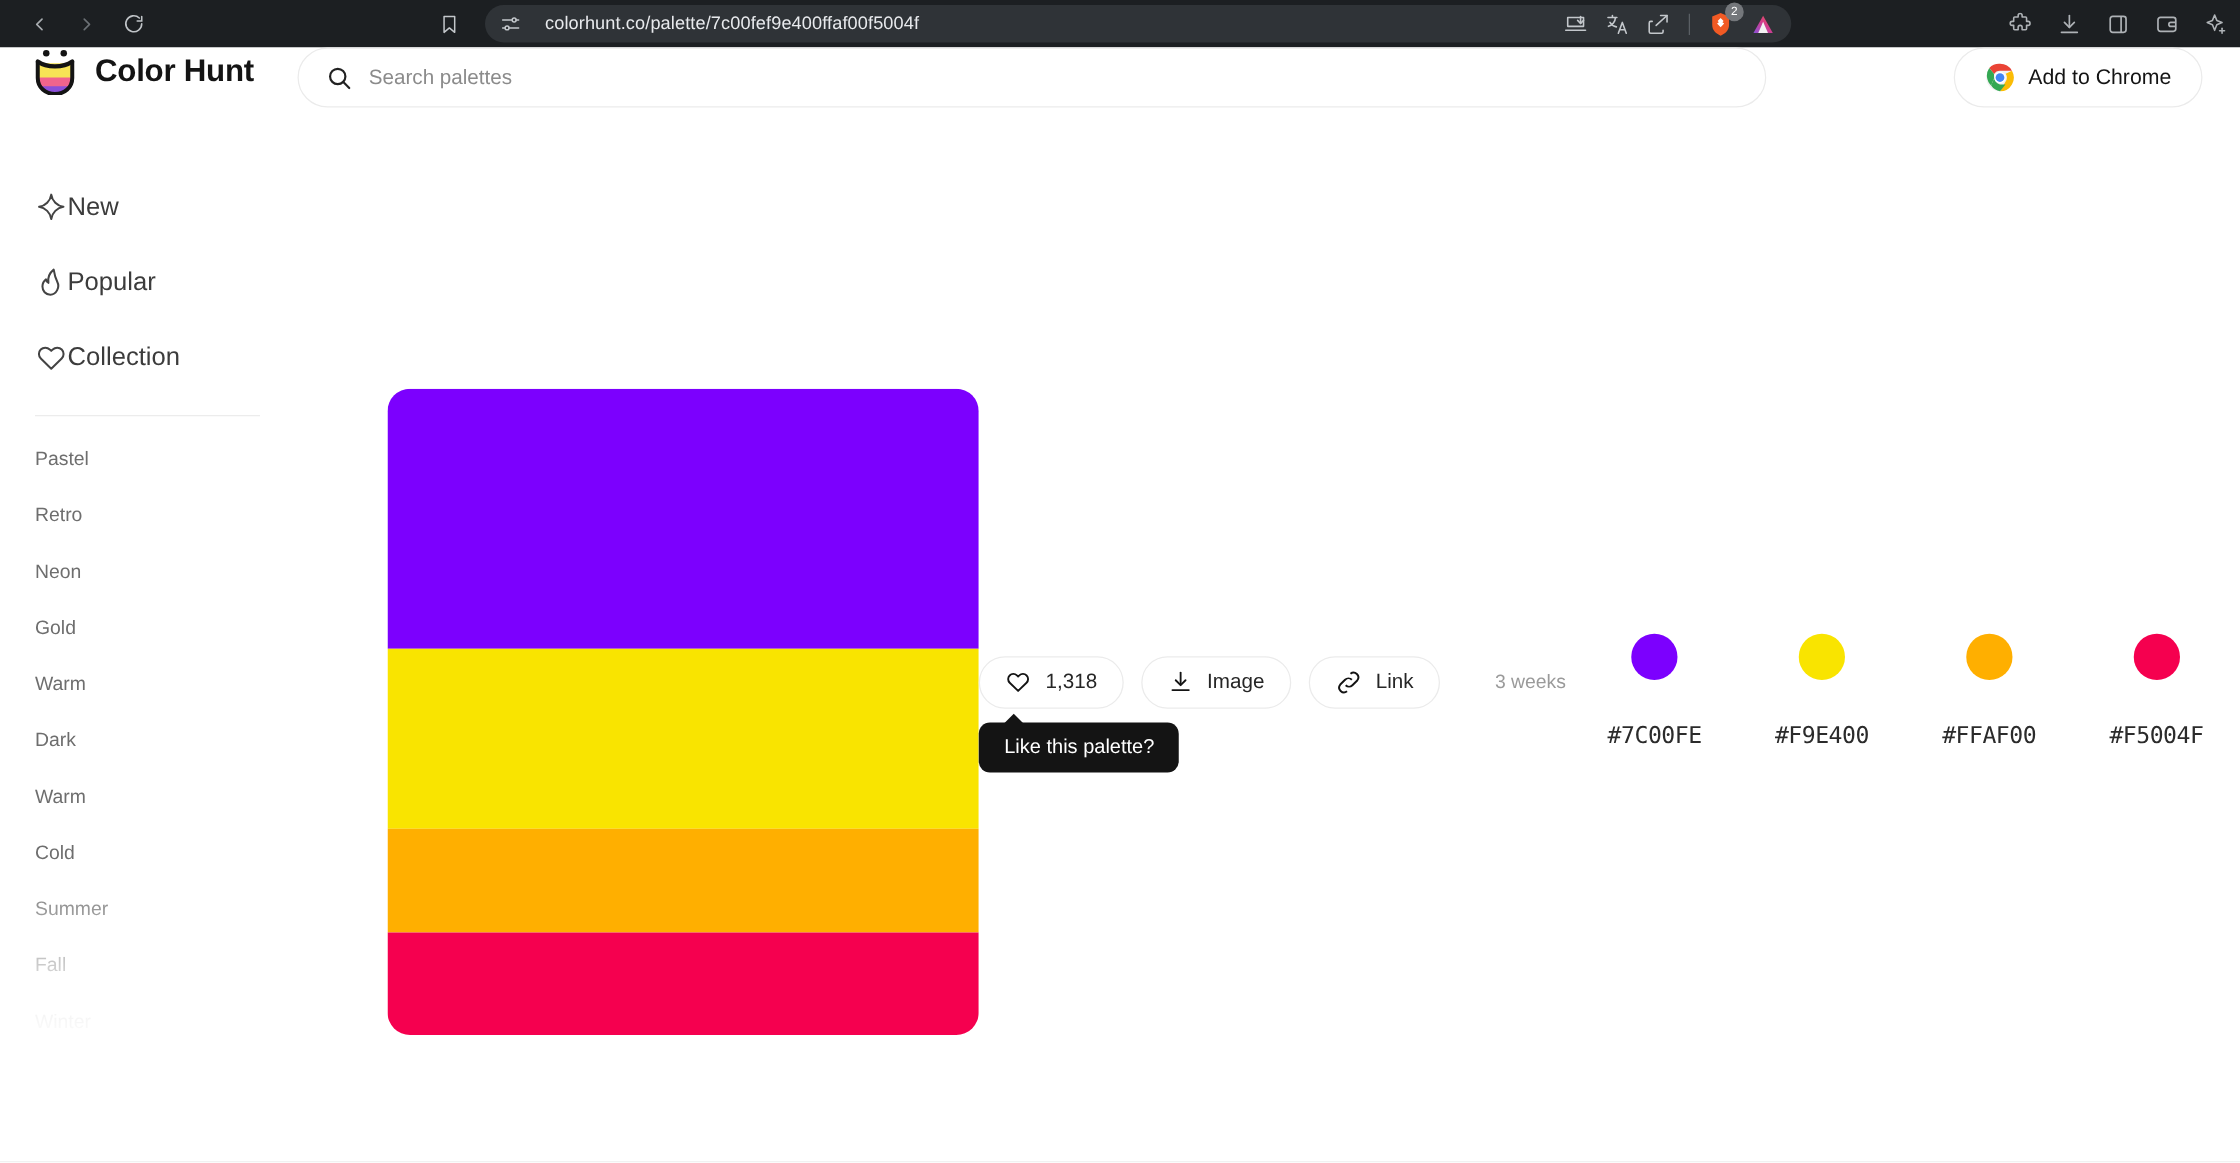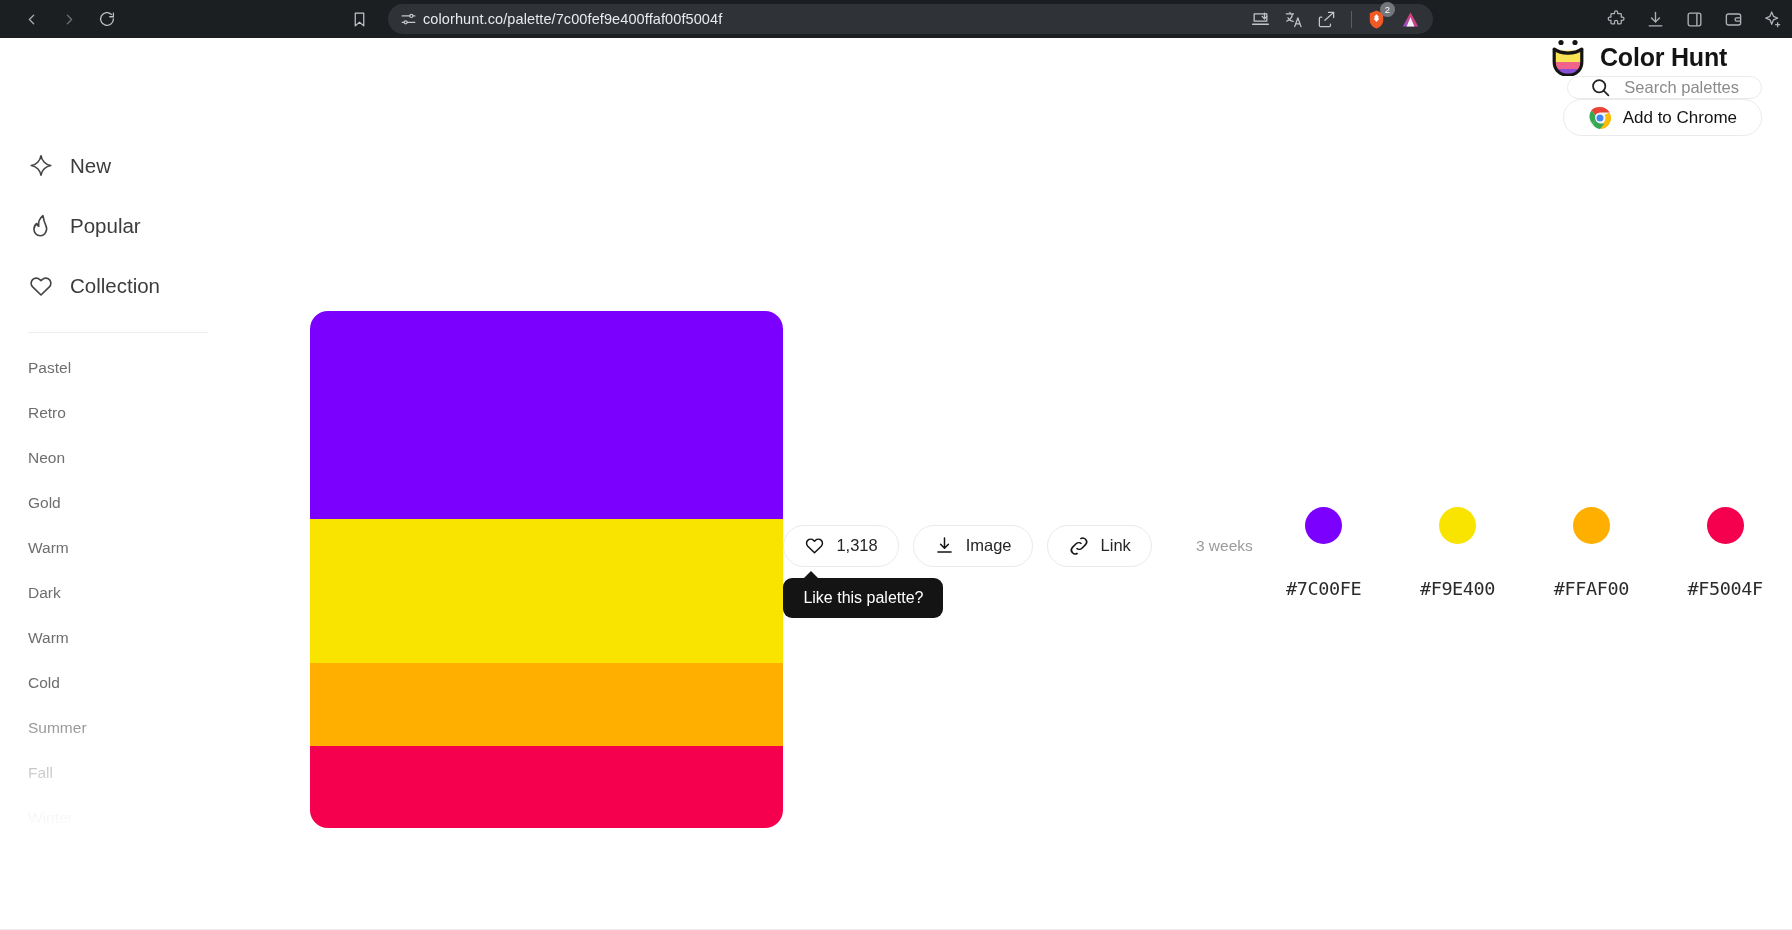--- a/index.html
+++ b/index.html
@@ -35,21 +35,21 @@
 
   .urlbar {
     margin-left: 12px;
     flex: 0 0 1045px;
     height: 30px;
     background: #2f3337;
     border-radius: 15px;
     display: flex;
     align-items: center;
     padding: 0 12px;
-    gap: 6px;
+    gap: 19px;
   }
   .url-text {
     color: #e8eaed;
     font-size: 14.5px;
     letter-spacing: .1px;
     white-space: nowrap;
     flex: 1;
   }
   .urlbar-icons { display: flex; align-items: center; gap: 14px; }
   .urlbar-icons .sep {
@@ -70,23 +70,22 @@
     display: flex; align-items: center; gap: 20px;
   }
 
   
   .page { height: 892px; position: relative; background: #fff; }
 
   
   .site-header {
     height: 98px;
     display: flex;
-    align-items: flex-end;
+    align-items: flex-start;
     padding: 0 30px 0 26px;
-    flex-direction: column;
   }
   .brand { display: flex; align-items: center; gap: 14px; width: 212px; }
   .brand-name {
     font-size: 25px; font-weight: bold; color: #141414;
     letter-spacing: -.2px;
   }
 
   .searchbar {
     flex: 1;
     max-width: 1175px;
@@ -113,21 +112,21 @@
 
   
   .sidebar {
     position: absolute;
     left: 0; top: 98px;
     width: 310px;
     height: 794px;
     padding-left: 28px;
   }
   .nav-item {
-    display: flex; align-items: center; gap: 16px;
+    display: flex; align-items: center; 
     height: 60px;
   }
   .nav-label { font-size: 20.5px; color: #3c3c3c; }
   .nav-divider {
     width: 180px; height: 1px;
     background: #ececec;
     margin: 16px 0 12px 0;
   }
   .tag-list { position: relative; }
   .tag-item {

